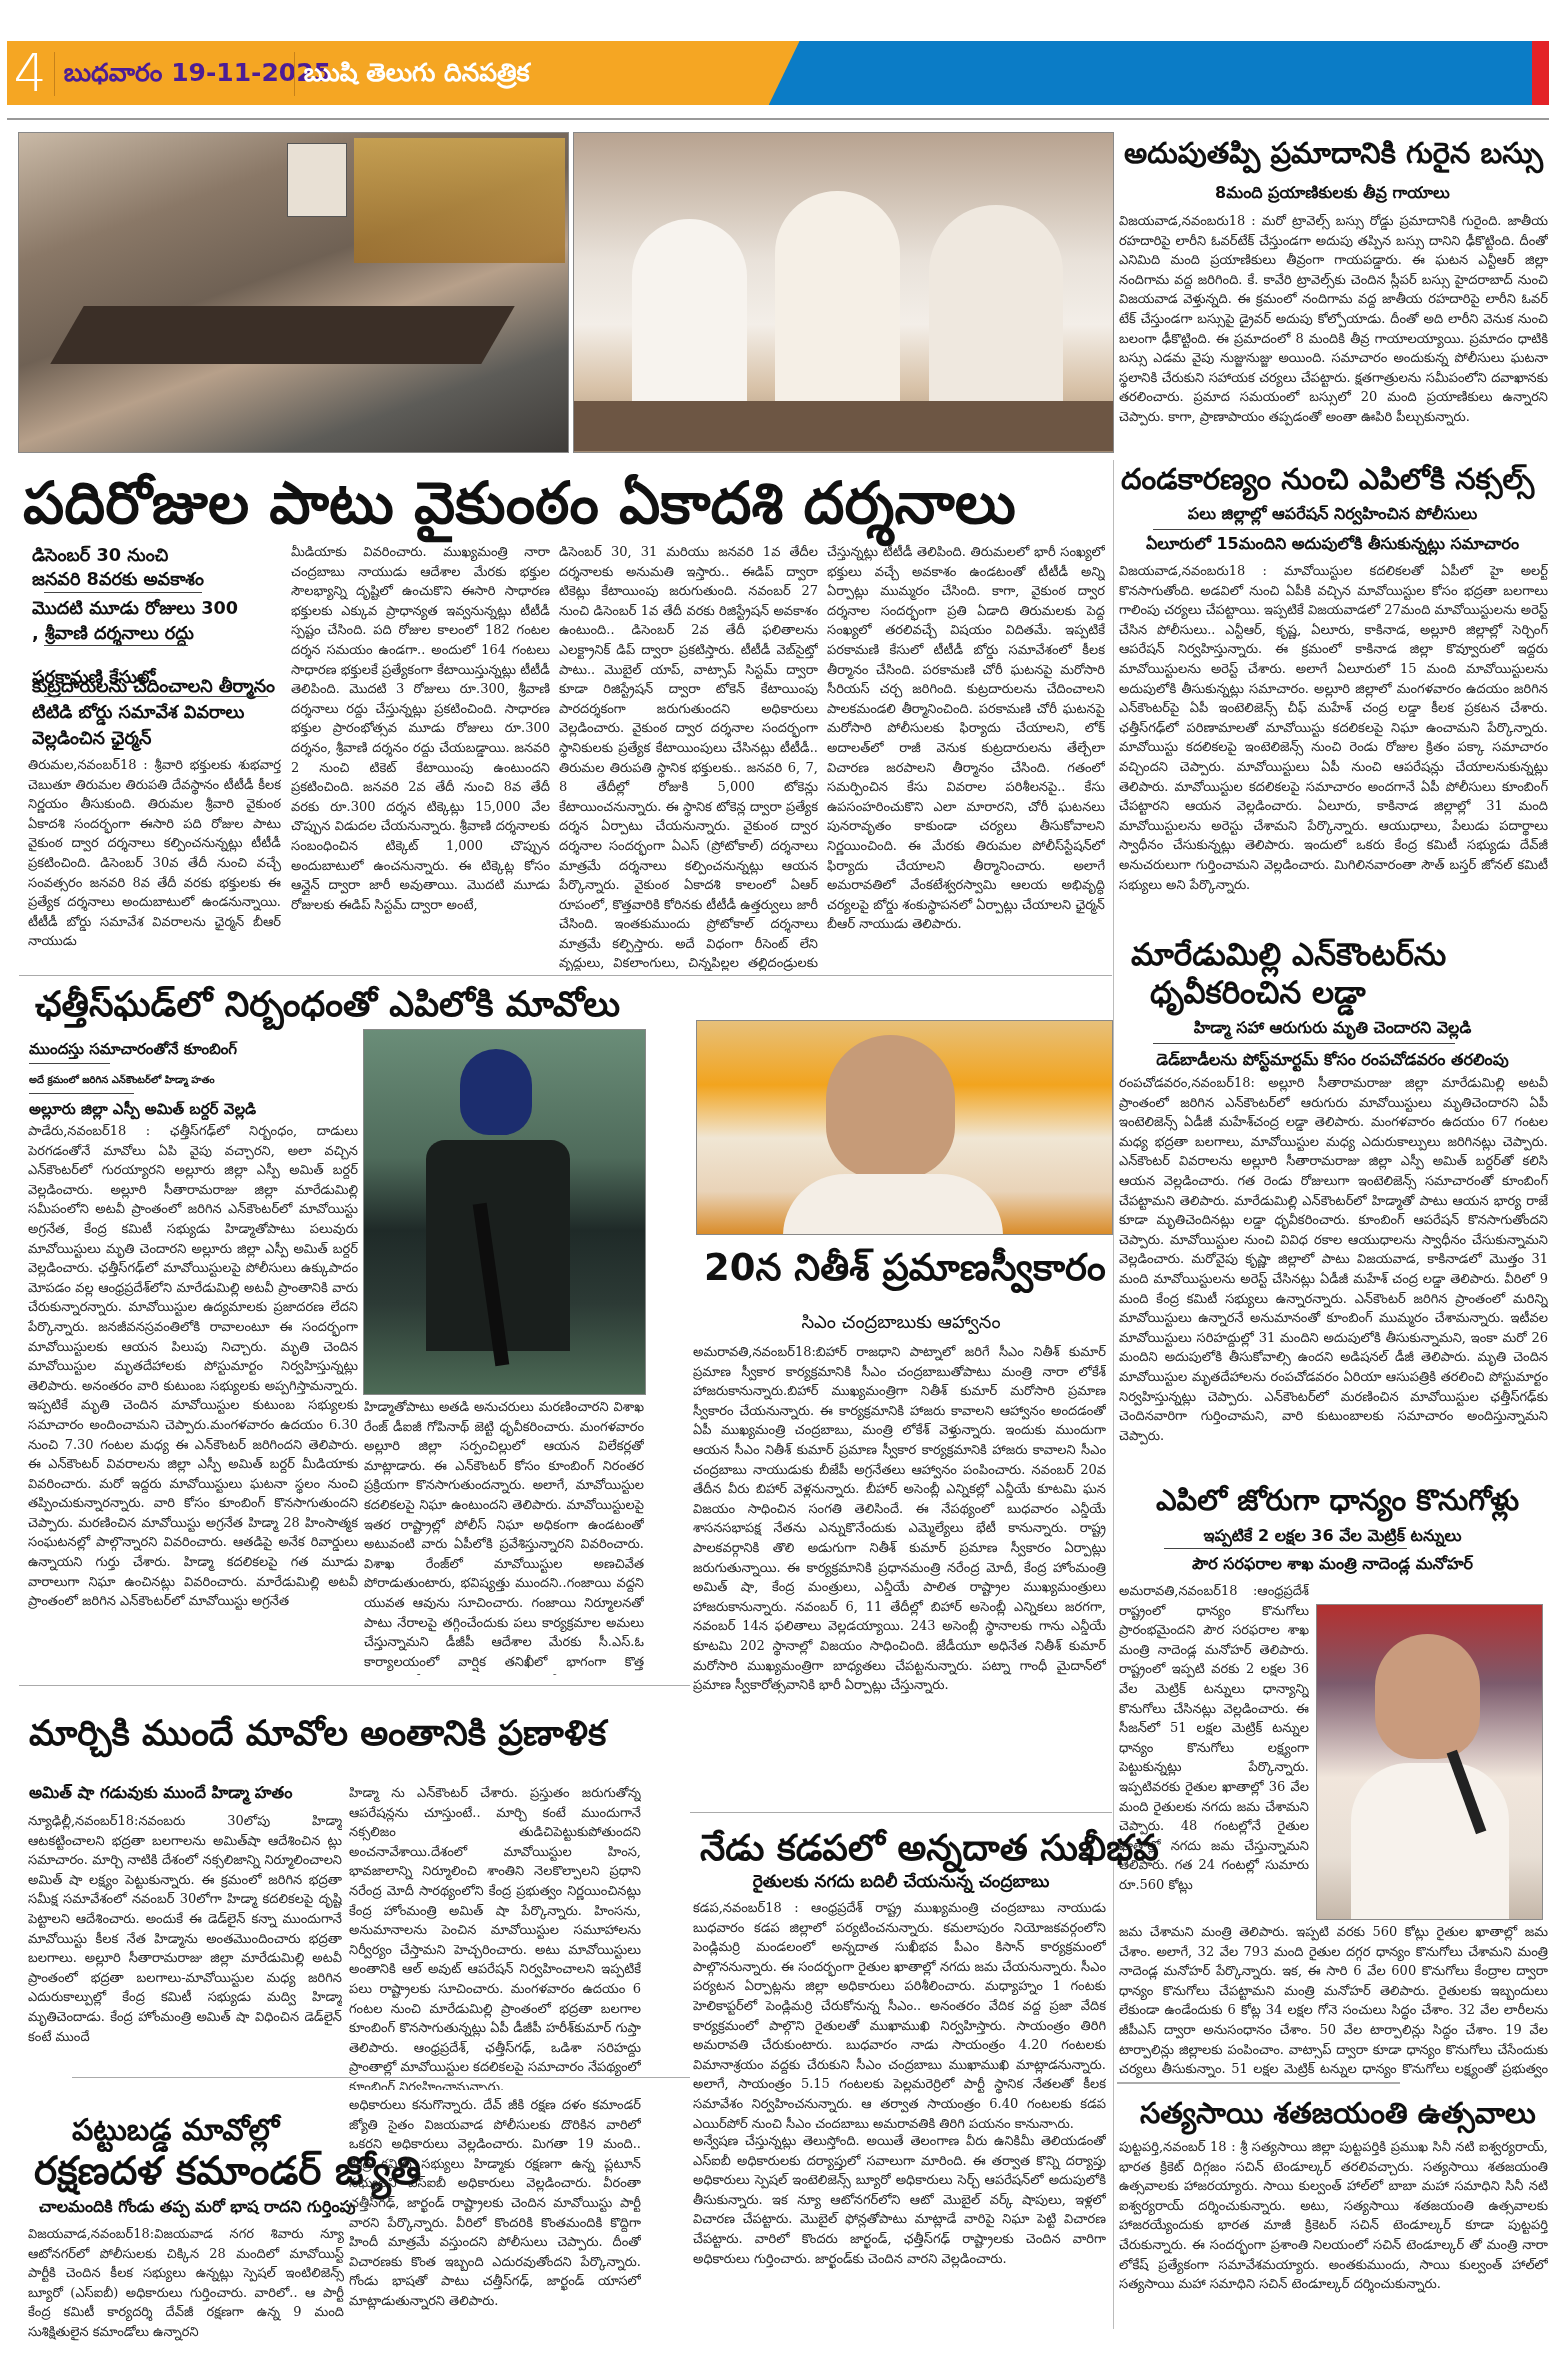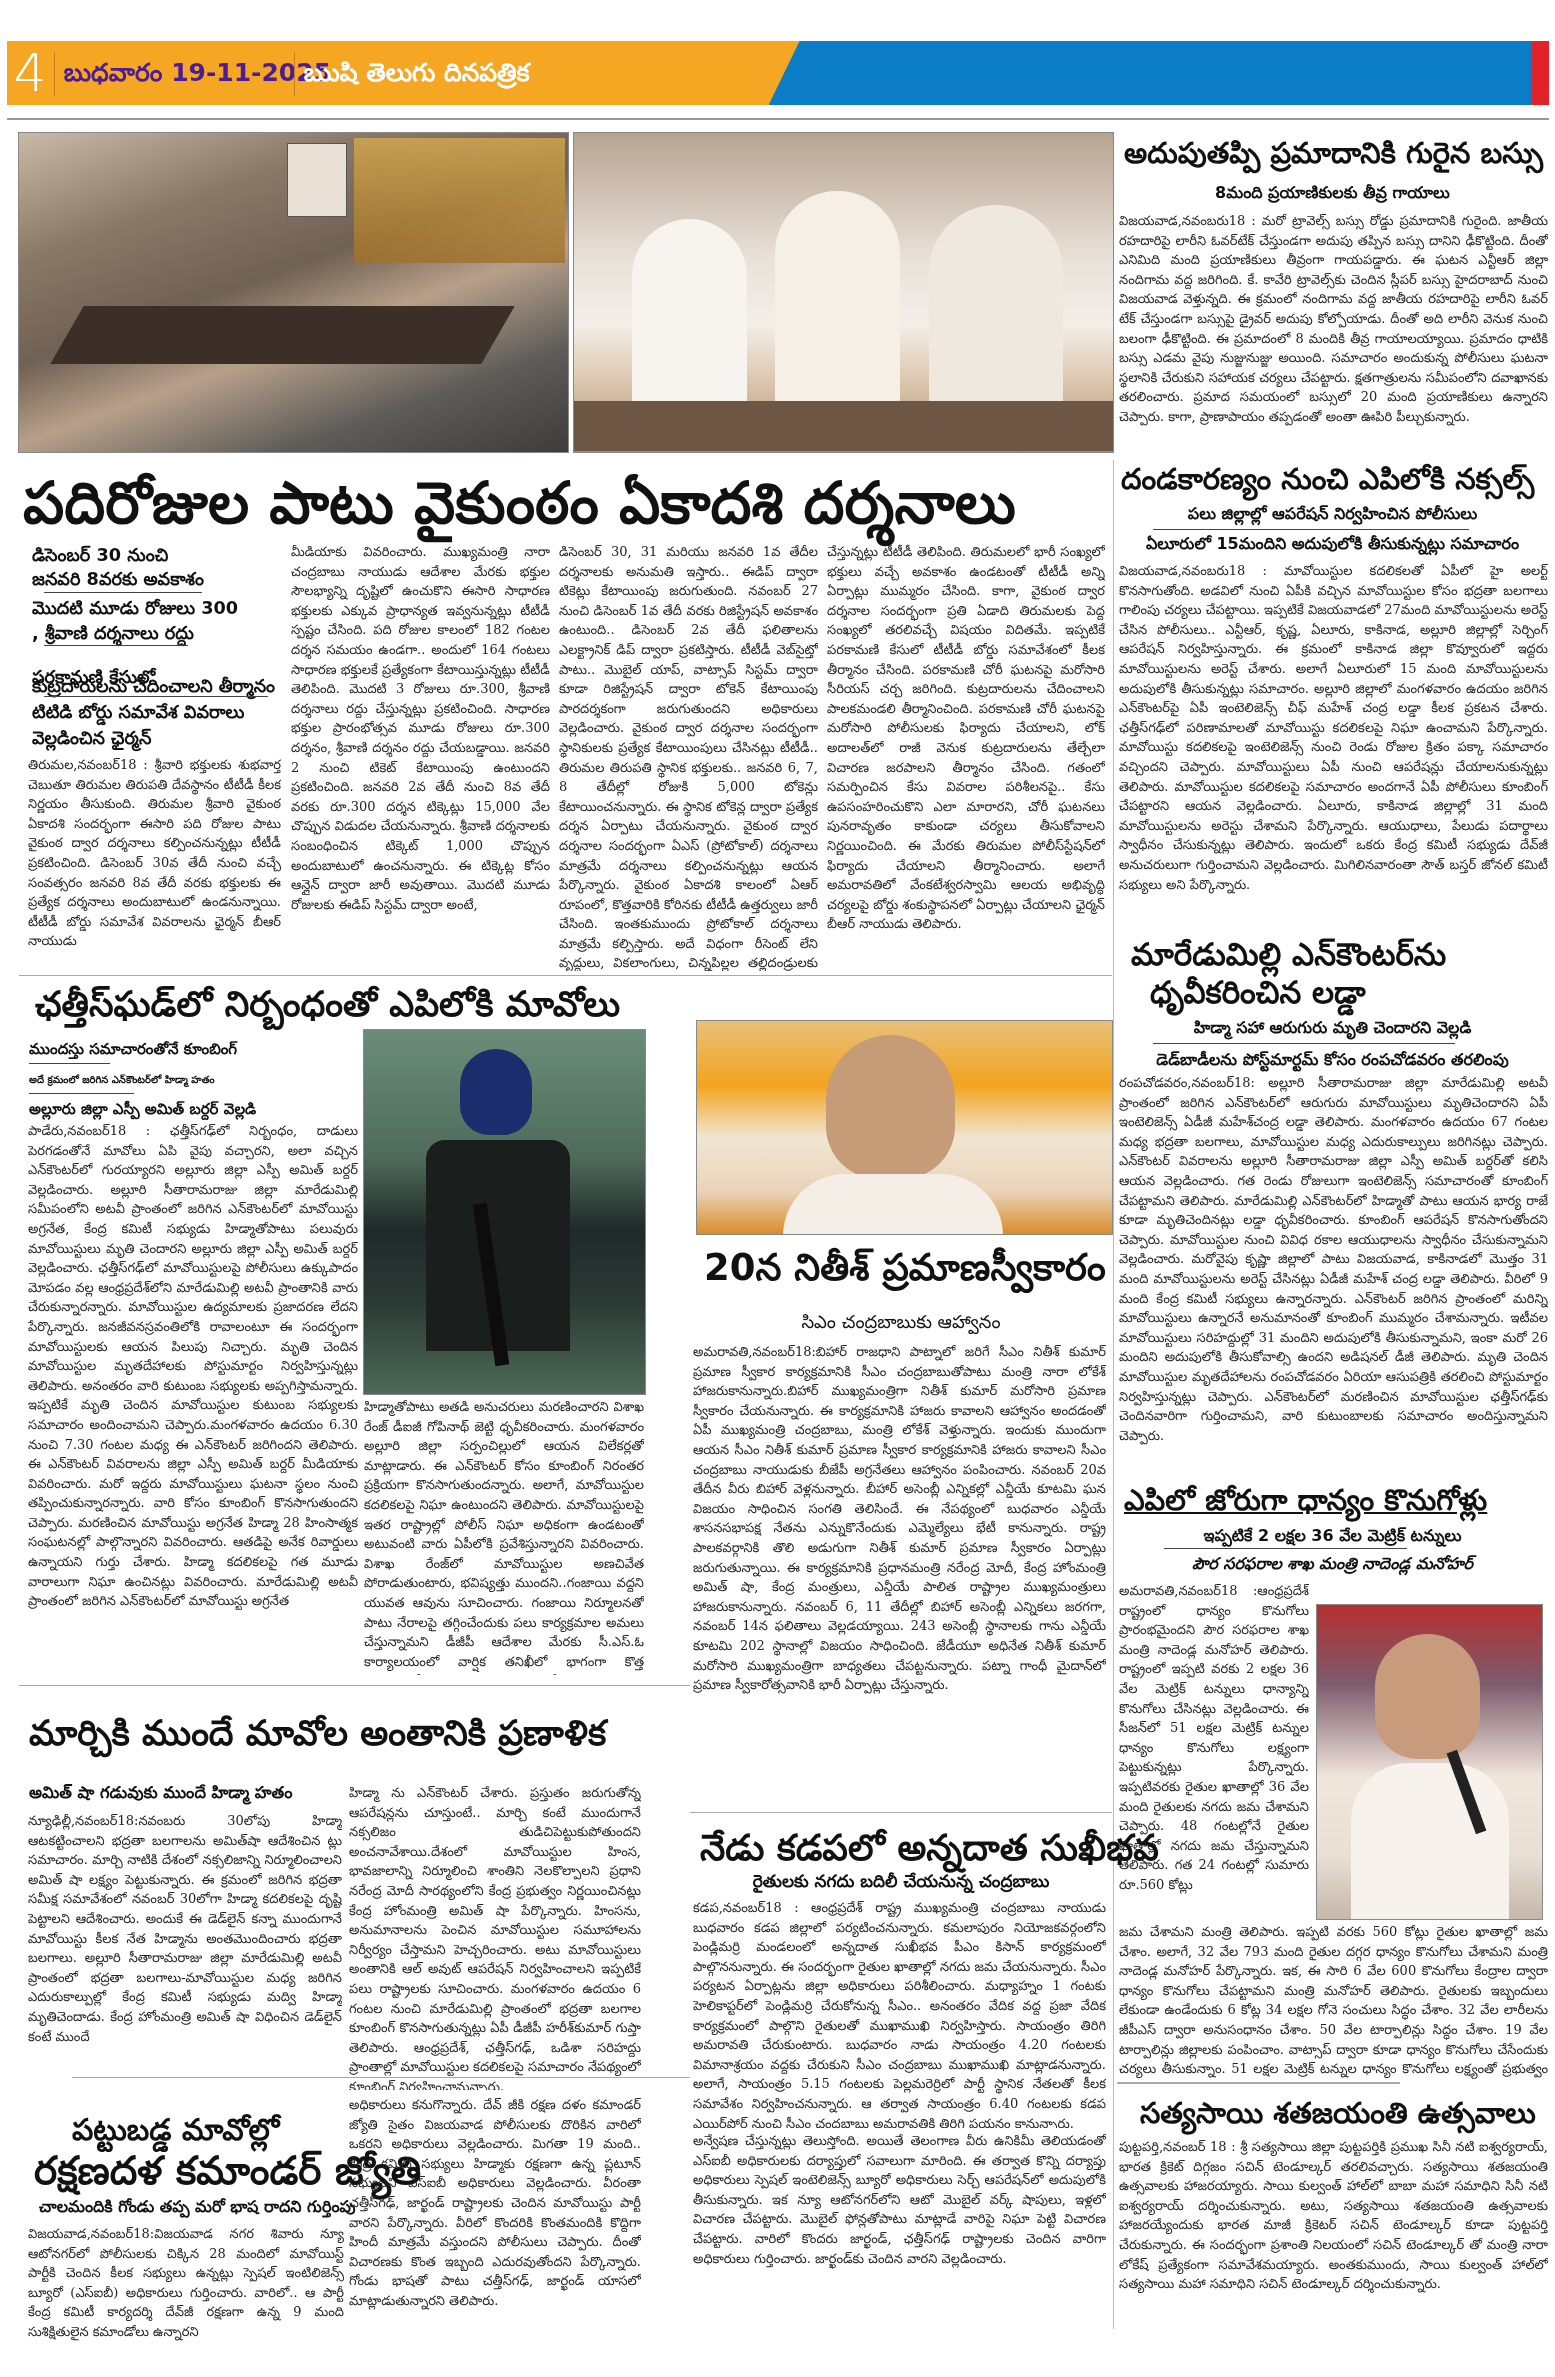--- a/index.html
+++ b/index.html
@@ -76,24 +76,24 @@
 <div class="sub sub-center" style="left:1117px;top:533px;width:431px;">ఏలూరులో 15మందిని అదుపులోకి తీసుకున్నట్లు సమాచారం</div>
 <div class="body" style="left:1119px;top:561px;width:429px;height:362px;">విజయవాడ,నవంబరు18 : మావోయిస్టుల కదలికలతో ఏపీలో హై అలర్ట్ కొనసాగుతోంది. అడవిలో నుంచి ఏపీకి వచ్చిన మావోయిస్టుల కోసం భద్రతా బలగాలు గాలింపు చర్యలు చేపట్టాయి. ఇప్పటికే విజయవాడలో 27మంది మావోయిస్టులను అరెస్ట్ చేసిన పోలీసులు.. ఎన్టీఆర్, కృష్ణ, ఏలూరు, కాకినాడ, అల్లూరి జిల్లాల్లో సెర్చింగ్ ఆపరేషన్ నిర్వహిస్తున్నారు. ఈ క్రమంలో కాకినాడ జిల్లా కొవ్వూరులో ఇద్దరు మావోయిస్టులను అరెస్ట్ చేశారు. అలాగే ఏలూరులో 15 మంది మావోయిస్టులను అదుపులోకి తీసుకున్నట్లు సమాచారం. అల్లూరి జిల్లాలో మంగళవారం ఉదయం జరిగిన ఎన్‌కౌంటర్‌పై ఏపీ ఇంటెలిజెన్స్ చీఫ్ మహేశ్ చంద్ర లడ్డా కీలక ప్రకటన చేశారు. ఛత్తీస్‌గఢ్‌లో పరిణామాలతో మావోయిస్టు కదలికలపై నిఘా ఉంచామని పేర్కొన్నారు. మావోయిస్టు కదలికలపై ఇంటెలిజెన్స్ నుంచి రెండు రోజుల క్రితం పక్కా సమాచారం వచ్చిందని చెప్పారు. మావోయిస్టులు ఏపీ నుంచి ఆపరేషన్లు చేయాలనుకున్నట్లు తెలిపారు. మావోయిస్టుల కదలికలపై సమాచారం అందగానే ఏపీ పోలీసులు కూంబింగ్ చేపట్టారని ఆయన వెల్లడించారు. ఏలూరు, కాకినాడ జిల్లాల్లో 31 మంది మావోయిస్టులను అరెస్టు చేశామని పేర్కొన్నారు. ఆయుధాలు, పేలుడు పదార్థాలు స్వాధీనం చేసుకున్నట్లు తెలిపారు. ఇందులో ఒకరు కేంద్ర కమిటీ సభ్యుడు దేవ్‌జీ అనుచరులుగా గుర్తించామని వెల్లడించారు. మిగిలినవారంతా సౌత్ బస్తర్ జోనల్ కమిటీ సభ్యులు అని పేర్కొన్నారు.</div>
 
 <div class="hl h-right" style="left:1131px;top:935px;font-size:31px;">మారేడుమిల్లి ఎన్‌కౌంటర్‌ను</div>
 <div class="hl h-right" style="left:1150px;top:973px;font-size:31px;">ధృవీకరించిన లడ్డా</div>
 <div class="sub sub-center" style="left:1117px;top:1017px;width:431px;">హిడ్మా సహా ఆరుగురు మృతి చెందారని వెల్లడి</div>
 <div class="rule" style="left:1153px;top:1043px;width:302px;"></div>
 <div class="sub sub-center" style="left:1117px;top:1049px;width:431px;">డెడ్‌బాడీలను పోస్ట్‌మార్టమ్ కోసం రంపచోడవరం తరలింపు</div>
 <div class="body" style="left:1119px;top:1073px;width:429px;height:405px;">రంపచోడవరం,నవంబర్18: అల్లూరి సీతారామరాజు జిల్లా మారేడుమిల్లి అటవీ ప్రాంతంలో జరిగిన ఎన్‌కౌంటర్‌లో ఆరుగురు మావోయిస్టులు మృతిచెందారని ఏపీ ఇంటెలిజెన్స్ ఏడీజీ మహేశ్‌చంద్ర లడ్డా తెలిపారు. మంగళవారం ఉదయం 67 గంటల మధ్య భద్రతా బలగాలు, మావోయిస్టుల మధ్య ఎదురుకాల్పులు జరిగినట్లు చెప్పారు. ఎన్‌కౌంటర్ వివరాలను అల్లూరి సీతారామరాజు జిల్లా ఎస్పీ అమిత్ బర్దర్‌తో కలిసి ఆయన వెల్లడించారు. గత రెండు రోజులుగా ఇంటెలిజెన్స్ సమాచారంతో కూంబింగ్ చేపట్టామని తెలిపారు. మారేడుమిల్లి ఎన్‌కౌంటర్‌లో హిడ్మాతో పాటు ఆయన భార్య రాజే కూడా మృతిచెందినట్లు లడ్డా ధృవీకరించారు. కూంబింగ్ ఆపరేషన్ కొనసాగుతోందని చెప్పారు. మావోయిస్టుల నుంచి వివిధ రకాల ఆయుధాలను స్వాధీనం చేసుకున్నామని వెల్లడించారు. మరోవైపు కృష్ణా జిల్లాలో పాటు విజయవాడ, కాకినాడలో మొత్తం 31 మంది మావోయిస్టులను అరెస్ట్ చేసినట్లు ఏడీజీ మహేశ్ చంద్ర లడ్డా తెలిపారు. వీరిలో 9 మంది కేంద్ర కమిటీ సభ్యులు ఉన్నారన్నారు. ఎన్‌కౌంటర్ జరిగిన ప్రాంతంలో మరిన్ని మావోయిస్టులు ఉన్నారనే అనుమానంతో కూంబింగ్ ముమ్మరం చేశామన్నారు. ఇటీవల మావోయిస్టులు సరిహద్దుల్లో 31 మందిని అదుపులోకి తీసుకున్నామని, ఇంకా మరో 26 మందిని అదుపులోకి తీసుకోవాల్సి ఉందని అడిషనల్ డీజీ తెలిపారు. మృతి చెందిన మావోయిస్టుల మృతదేహాలను రంపచోడవరం ఏరియా ఆసుపత్రికి తరలించి పోస్టుమార్టం నిర్వహిస్తున్నట్లు చెప్పారు. ఎన్‌కౌంటర్‌లో మరణించిన మావోయిస్టుల ఛత్తీస్‌గఢ్‌కు చెందినవారిగా గుర్తించామని, వారి కుటుంబాలకు సమాచారం అందిస్తున్నామని చెప్పారు.</div>
 
-<div class="hl h-right" style="left:1124px;top:1481px;text-decoration:underline;">ఎపిలో జోరుగా ధాన్యం కొనుగోళ్లు</div>
+<div class="hl h-right" style="left:1156px;top:1481px;">ఎపిలో జోరుగా ధాన్యం కొనుగోళ్లు</div>
 <div class="sub sub-center" style="left:1117px;top:1525px;width:431px;">ఇప్పటికే 2 లక్షల 36 వేల మెట్రిక్ టన్నులు</div>
 <div class="rule" style="left:1164px;top:1548px;width:243px;"></div>
-<div class="sub sub-center" style="left:1117px;top:1553px;width:431px;font-style:italic;">పౌర సరఫరాల శాఖ మంత్రి నాదెండ్ల మనోహర్</div>
+<div class="sub sub-center" style="left:1117px;top:1553px;width:431px;">పౌర సరఫరాల శాఖ మంత్రి నాదెండ్ల మనోహర్</div>
 <div class="body" style="left:1119px;top:1581px;width:190px;height:335px;">అమరావతి,నవంబర్18 :ఆంధ్రప్రదేశ్ రాష్ట్రంలో ధాన్యం కొనుగోలు ప్రారంభమైందని పౌర సరఫరాల శాఖ మంత్రి నాదెండ్ల మనోహర్ తెలిపారు. రాష్ట్రంలో ఇప్పటి వరకు 2 లక్షల 36 వేల మెట్రిక్ టన్నులు ధాన్యాన్ని కొనుగోలు చేసినట్లు వెల్లడించారు. ఈ సీజన్‌లో 51 లక్షల మెట్రిక్ టన్నుల ధాన్యం కొనుగోలు లక్ష్యంగా పెట్టుకున్నట్లు పేర్కొన్నారు. ఇప్పటివరకు రైతుల ఖాతాల్లో 36 వేల మంది రైతులకు నగదు జమ చేశామని చెప్పారు. 48 గంటల్లోనే రైతుల ఖాతాల్లో నగదు జమ చేస్తున్నామని తెలిపారు. గత 24 గంటల్లో సుమారు రూ.560 కోట్లు</div>
 <div class="photo photo-manohar">
   <div style="position:absolute;left:58px;top:29px;width:105px;height:125px;background:#c99b7d;border-radius:53px 53px 43px 43px;"></div>
   <div style="position:absolute;left:34px;top:158px;width:158px;height:158px;background:#f7f2ec;border-radius:58px 58px 0 0;"></div>
   <div style="position:absolute;left:144px;top:144px;width:10.5px;height:86px;background:#222;transform:rotate(-20deg);"></div>
 </div>
 <div class="body" style="left:1119px;top:1922px;width:429px;height:158px;">జమ చేశామని మంత్రి తెలిపారు. ఇప్పటి వరకు 560 కోట్లు రైతుల ఖాతాల్లో జమ చేశాం. అలాగే, 32 వేల 793 మంది రైతుల దగ్గర ధాన్యం కొనుగోలు చేశామని మంత్రి నాదెండ్ల మనోహర్ పేర్కొన్నారు. ఇక, ఈ సారి 6 వేల 600 కొనుగోలు కేంద్రాల ద్వారా ధాన్యం కొనుగోలు చేపట్టామని మంత్రి మనోహర్ తెలిపారు. రైతులకు ఇబ్బందులు లేకుండా ఉండేందుకు 6 కోట్ల 34 లక్షల గోనె సంచులు సిద్ధం చేశాం. 32 వేల లారీలను జీపీఎస్ ద్వారా అనుసంధానం చేశాం. 50 వేల టార్పాలిన్లు సిద్ధం చేశాం. 19 వేల టార్పాలిన్లు జిల్లాలకు పంపించాం. వాట్సాప్ ద్వారా కూడా ధాన్యం కొనుగోలు చేసేందుకు చర్యలు తీసుకున్నాం. 51 లక్షల మెట్రిక్ టన్నుల ధాన్యం కొనుగోలు లక్ష్యంతో ప్రభుత్వం ముందుకు వెళ్తోందని మంత్రి నాదెండ్ల మనోహర్ పేర్కొన్నారు.</div>
 <div class="hrule" style="left:1117px;top:2082px;width:283px;"></div>
 
 <div class="hl h-right" style="left:1140px;top:2094px;">సత్యసాయి శతజయంతి ఉత్సవాలు</div>

